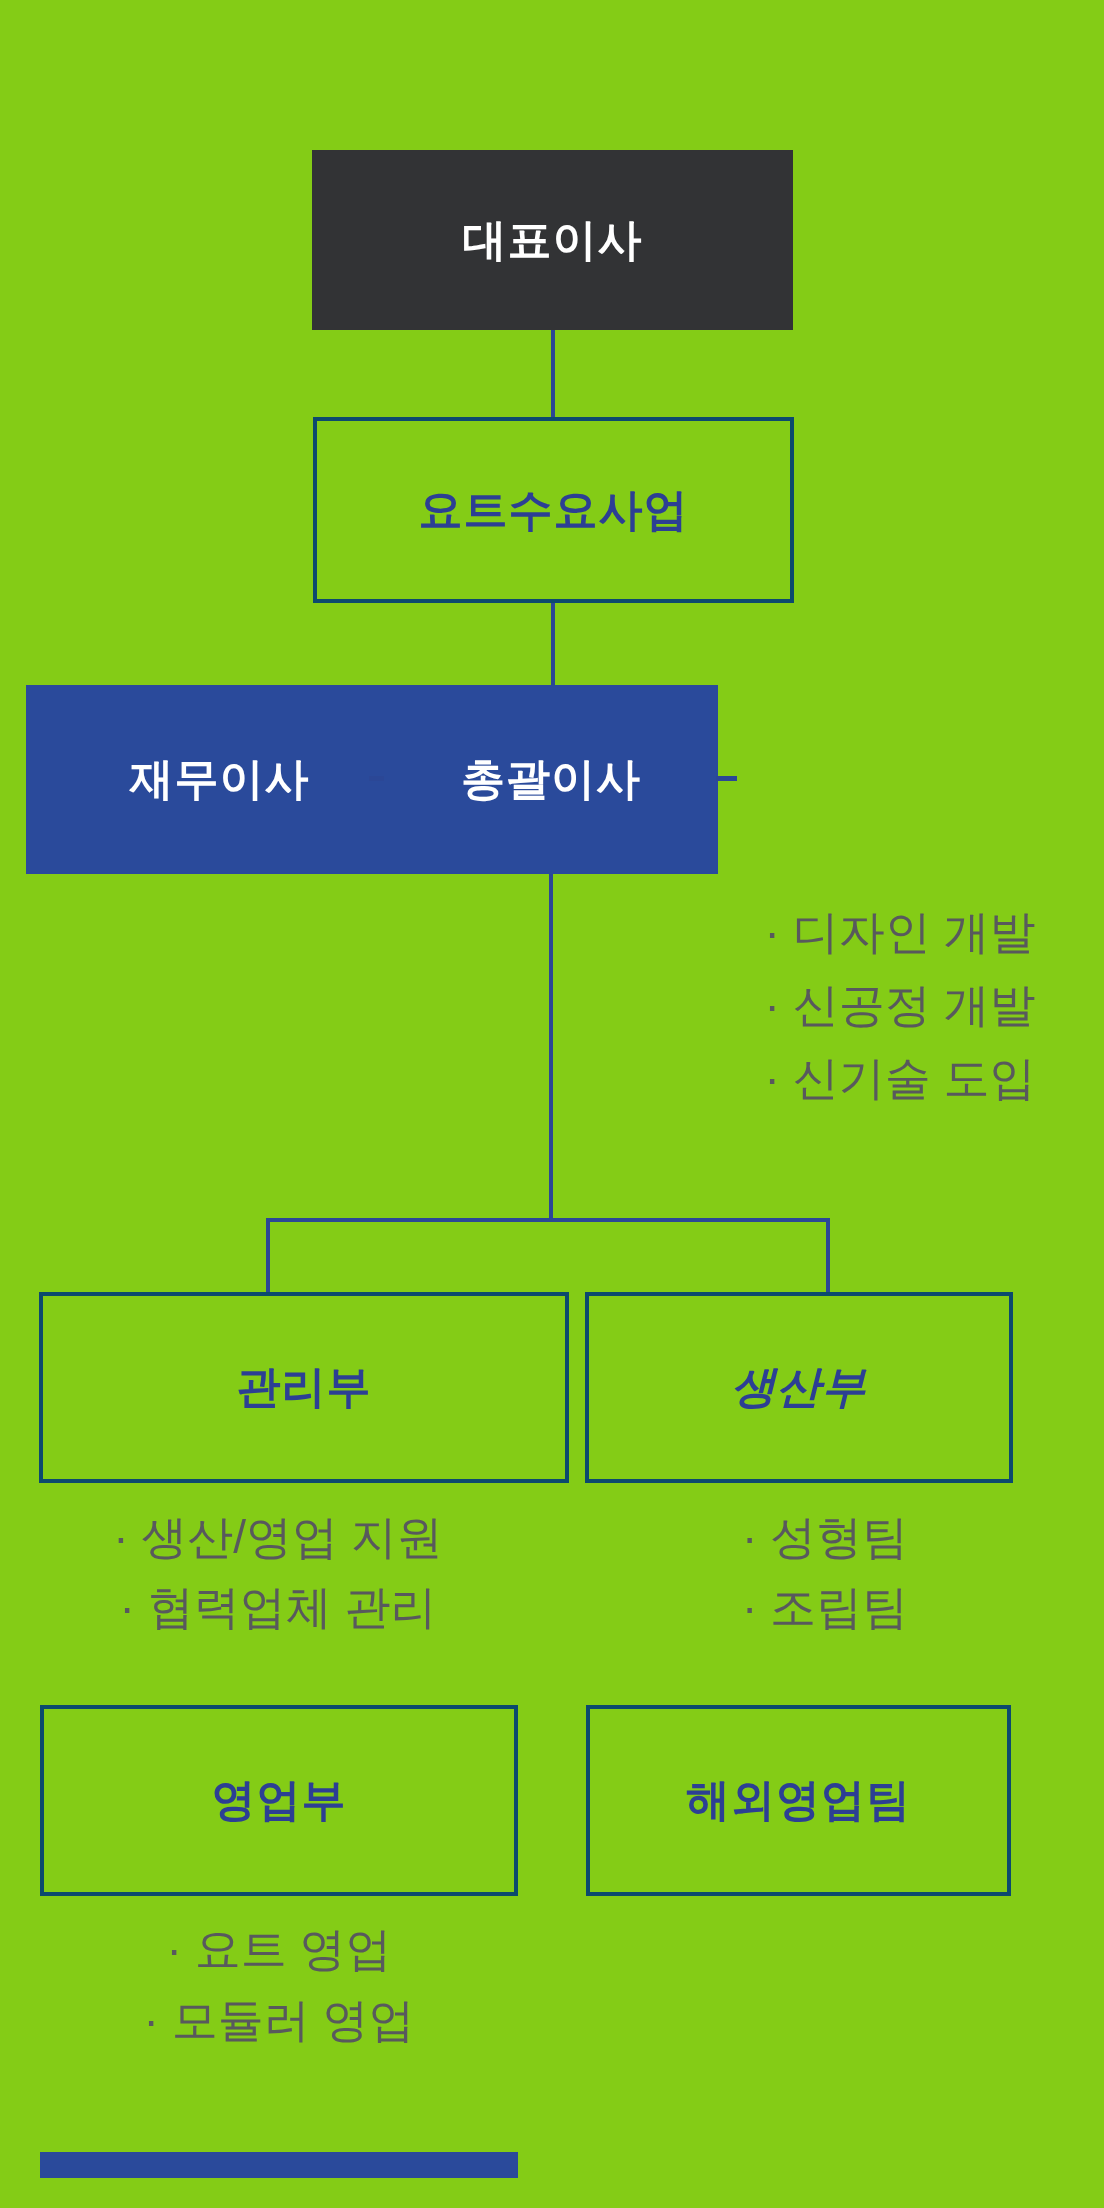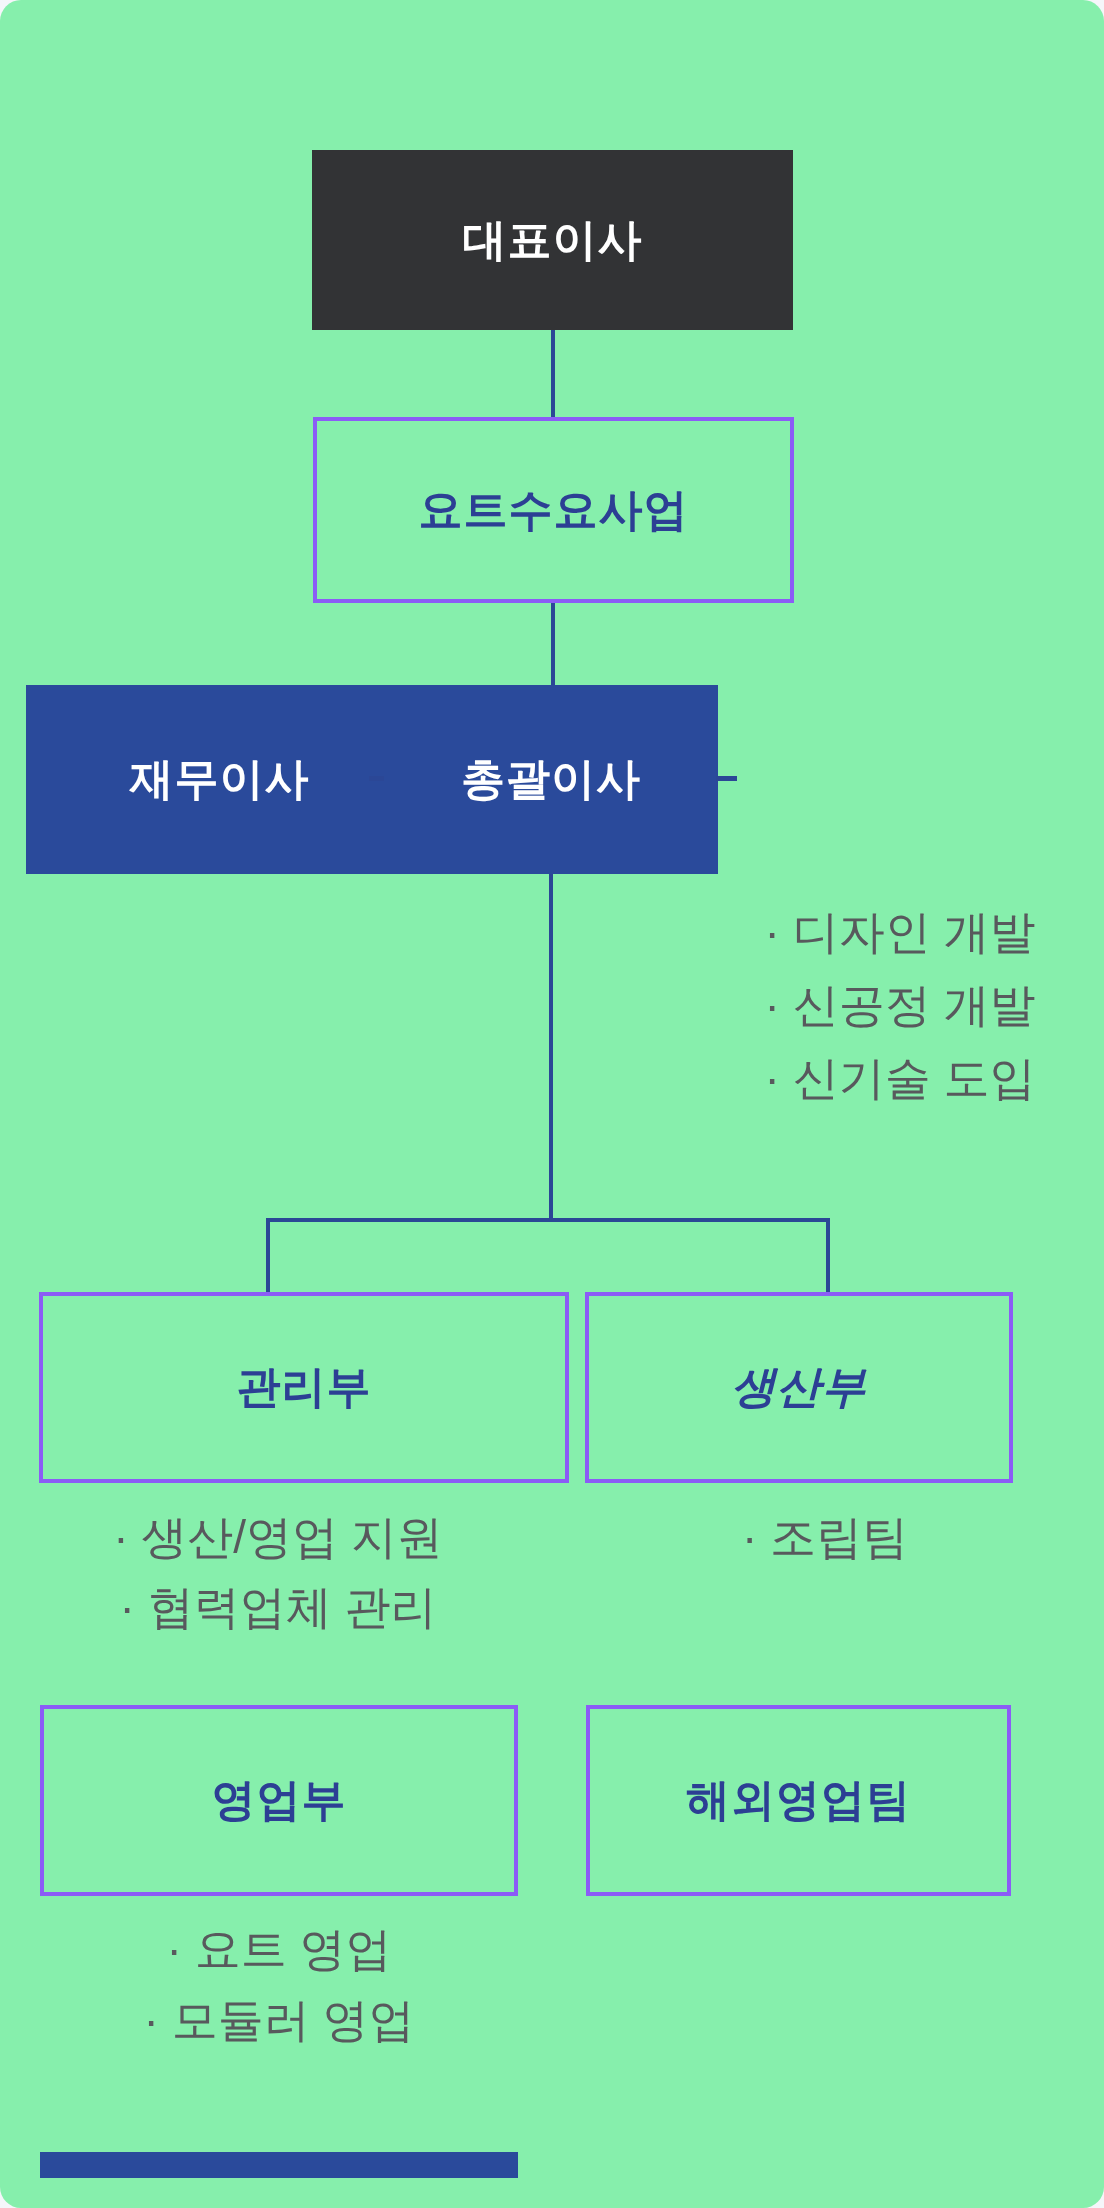--- a/index.html
+++ b/index.html
@@ -4,38 +4,37 @@
 <style>
   html, body { margin: 0; padding: 0; }
   body {
     background: #F5F6FA;
     font-family: "Liberation Sans", "DejaVu Sans", sans-serif;
   }
   .canvas {
     position: relative;
     width: 1104px;
     height: 2208px;
-    background: #86efac;
+    background: #84cc16;
     overflow: hidden;
-    border-radius: 21px;
   }
   .box {
     position: absolute;
     display: flex;
     align-items: center;
     justify-content: center;
     box-sizing: border-box;
     font-size: 44px;
     font-weight: bold;
     letter-spacing: 1px;
     text-align: center;
   }
   .box--dark   { background: #323335; color: #FFFFFF; }
   .box--fill   { background: #2A4A9B; color: #FFFFFF; }
-  .box--outline{ border: 4px solid #8b5cf6; color: #2C3F94; background: transparent; }
+  .box--outline{ border: 4px solid #0c4a6e; color: #2C3F94; background: transparent; }
   .line { position: absolute; background: #2B4796; }
   .bullets {
     position: absolute;
     margin: 0; padding: 0;
     list-style: none;
     text-align: center;
     color: #58595D;
     font-size: 46px;
     font-weight: 400;
   }
@@ -94,20 +93,21 @@
   <div class="box box--outline" style="left:585px; top:1292px; width:428px; height:191px;font-style:italic;">
     <span>생산부</span>
   </div>
 
   <ul class="bullets bullets--dept" style="left:39px; top:1502px; width:478px;">
     <li>· 생산/영업 지원</li>
     <li>· 협력업체 관리</li>
   </ul>
 
   <ul class="bullets bullets--dept" style="left:585px; top:1502px; width:480px;">
+    <li>· 성형팀</li>
     <li>· 조립팀</li>
   </ul>
 
   <div class="box box--outline" style="left:40px; top:1705px; width:478px; height:191px;">
     <span>영업부</span>
   </div>
 
   <div class="box box--outline" style="left:586px; top:1705px; width:425px; height:191px;">
     <span>해외영업팀</span>
   </div>

